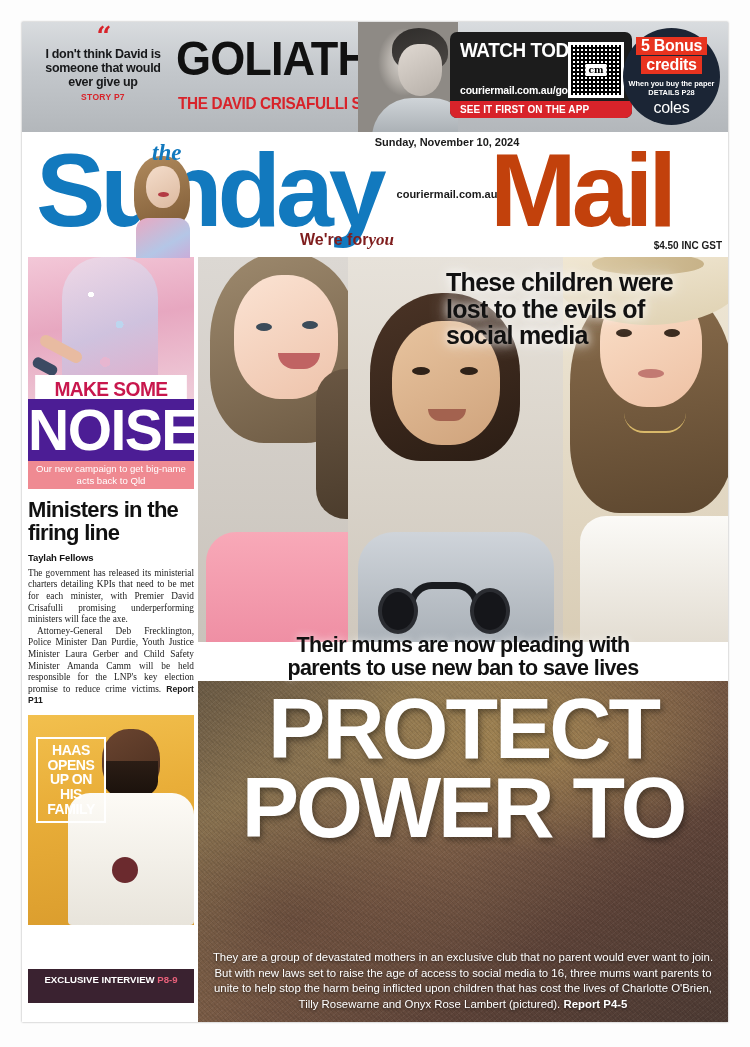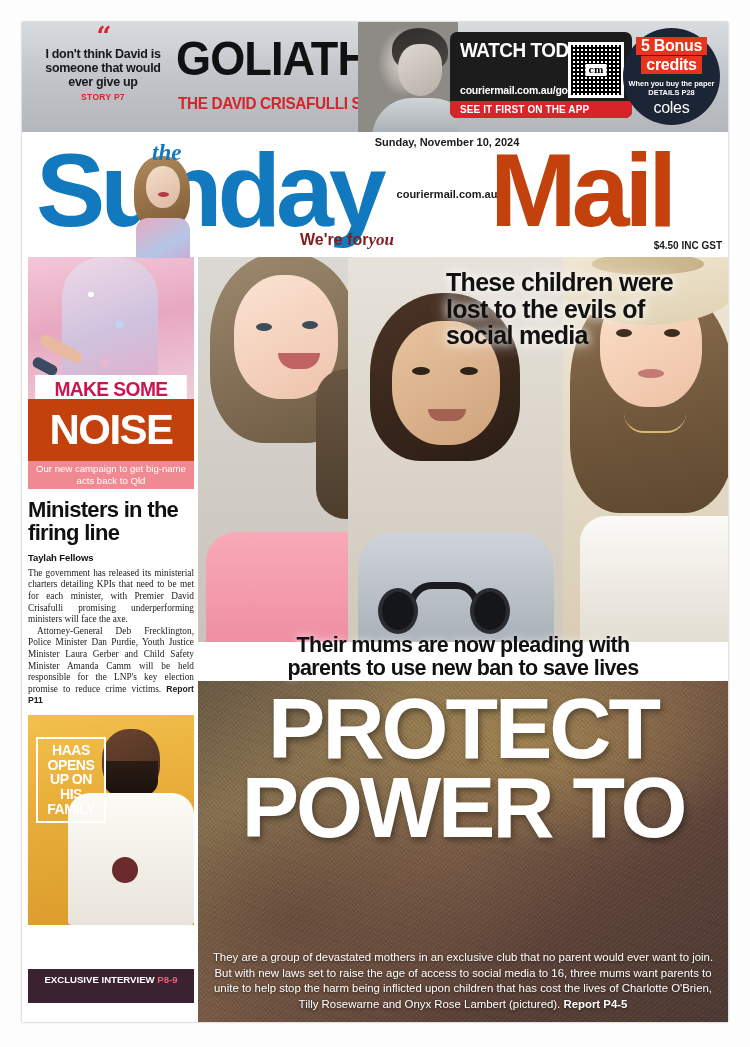--- a/index.html
+++ b/index.html
@@ -213,22 +213,22 @@
     background:#3b4a63; transform: rotate(28deg); border-radius:5px;
   }
   .noise-t1 {
     position:absolute; left:4px; top:118px; width:158px;
     background:#fff; color:#c8174d; text-align:center;
     font-size: 20px; font-weight: 900; letter-spacing:-.6px;
     padding: 3px 0; transform: scaleX(.96);
   }
   .noise-t2 {
     position:absolute; left:0px; top:142px; width:166px; height:62px;
-    background:#c2410c; color:#fff; text-align:center;
-    font-size: 42px; font-weight: 900; letter-spacing:-1.5px;
+    background:#4c1d95; color:#fff; text-align:center;
+    font-size: 57px; font-weight: 900; letter-spacing:-1.5px;
     line-height: 62px;
   }
   .noise-sub {
     position:absolute; left:0; top:204px; width:166px; height:28px;
     background:#ef8a92; color:#fff; text-align:center;
     font-size: 9.6px; line-height: 1.25; padding-top: 2px; font-weight: 500;
   }
   .noise-ref { font-size: 11px; font-weight: 900; display:block; margin-top:1px; }
 
   

